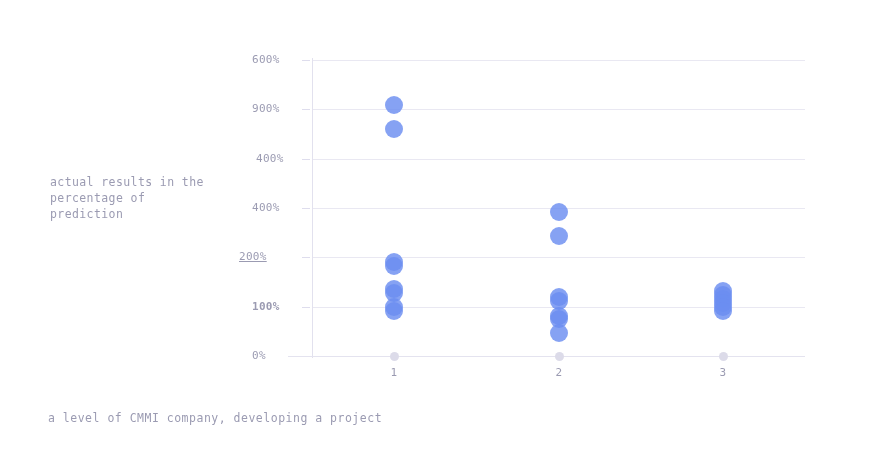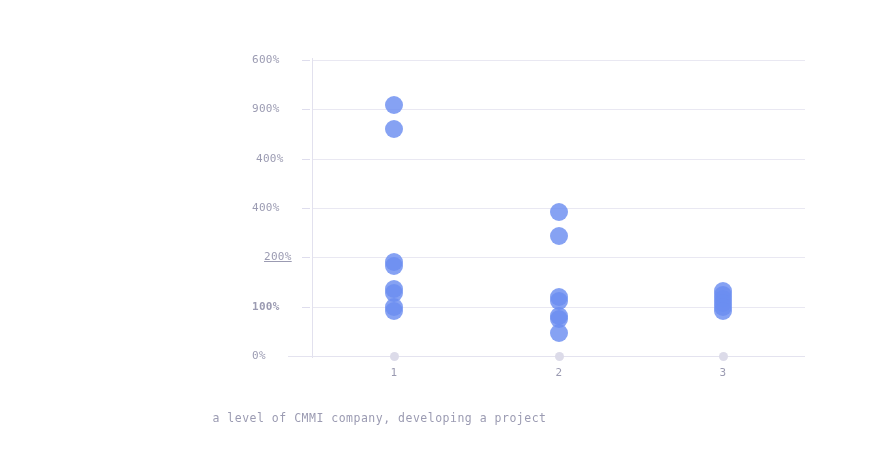--- a/index.html
+++ b/index.html
@@ -109,21 +109,20 @@
     border-radius: 50%;
     background: #dcdbe9;
   }
 
   
   .x-axis-title {
     position: absolute;
     left: 0;
     top: 411px;
     width: 711px;
-    text-align: center;
     font-size: 11.5px;
     color: #9b9bb2;
     letter-spacing: 0.5px;
     padding-left: 48px;
     box-sizing: border-box;
   }
 
   
   .data-point {
     position: absolute;
@@ -134,37 +133,40 @@
     border-radius: 50%;
     background: #6b8ef0;
     opacity: 0.82;
   }
 </style>
 </head>
 <body>
 
 <div id="chart-root">
 
+  <div class="y-axis-title">actual results in the
+percentage of
+prediction</div>
 
   <div id="y-axis-layer">
       <div class="gridline" style="left: 312px; top: 60px;"></div>
       <div class="y-tick-dash" style="top: 60px;"></div>
       <div class="y-tick-label" style="left: 252px; top: 53px;">600%</div>
       <div class="gridline" style="left: 312px; top: 109px;"></div>
       <div class="y-tick-dash" style="top: 109px;"></div>
       <div class="y-tick-label" style="left: 252px; top: 102px;">900%</div>
       <div class="gridline" style="left: 312px; top: 159px;"></div>
       <div class="y-tick-dash" style="top: 159px;"></div>
       <div class="y-tick-label" style="left: 256px; top: 152px;">400%</div>
       <div class="gridline" style="left: 312px; top: 208px;"></div>
       <div class="y-tick-dash" style="top: 208px;"></div>
       <div class="y-tick-label" style="left: 252px; top: 201px;">400%</div>
       <div class="gridline" style="left: 312px; top: 257px;"></div>
       <div class="y-tick-dash" style="top: 257px;"></div>
-      <div class="y-tick-label" style="left: 264px; top: 250px; text-decoration: underline;">200%</div>
+      <div class="y-tick-label" style="left: 239px; top: 250px; text-decoration: underline;">200%</div>
       <div class="gridline" style="left: 312px; top: 307px;"></div>
       <div class="y-tick-dash" style="top: 307px;"></div>
       <div class="y-tick-label" style="left: 252px; top: 300px; font-weight: bold;">100%</div>
       <div class="gridline" style="left: 312px; top: 356px;"></div>
       <div class="y-tick-dash" style="top: 356px;"></div>
       <div class="y-tick-label" style="left: 252px; top: 349px;">0%</div>
     </div>
 
   <div class="y-spine"></div>
 

